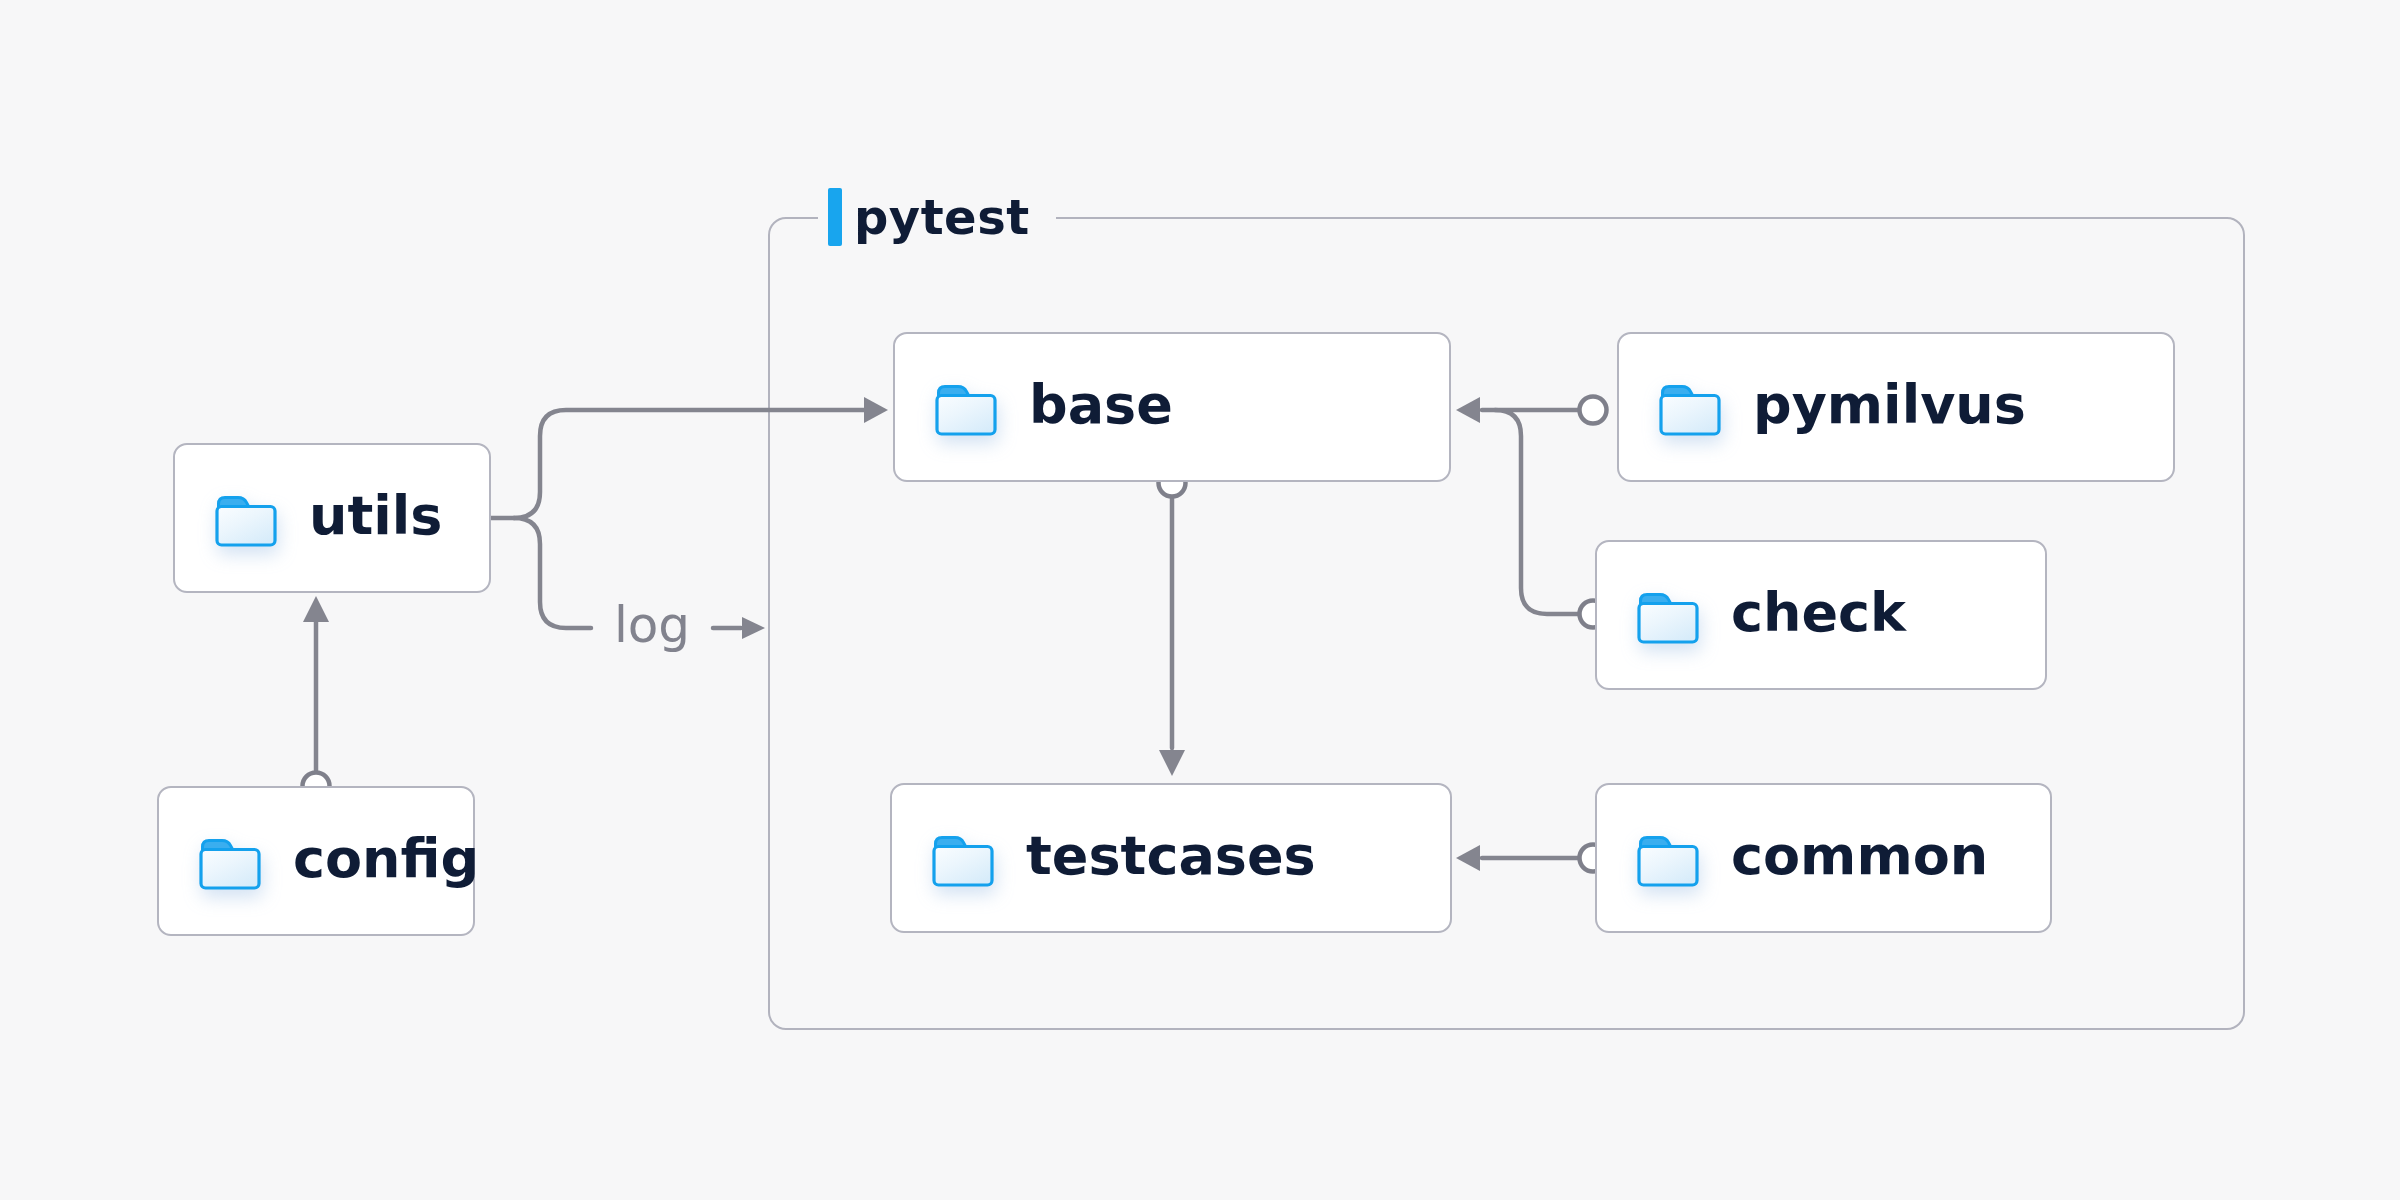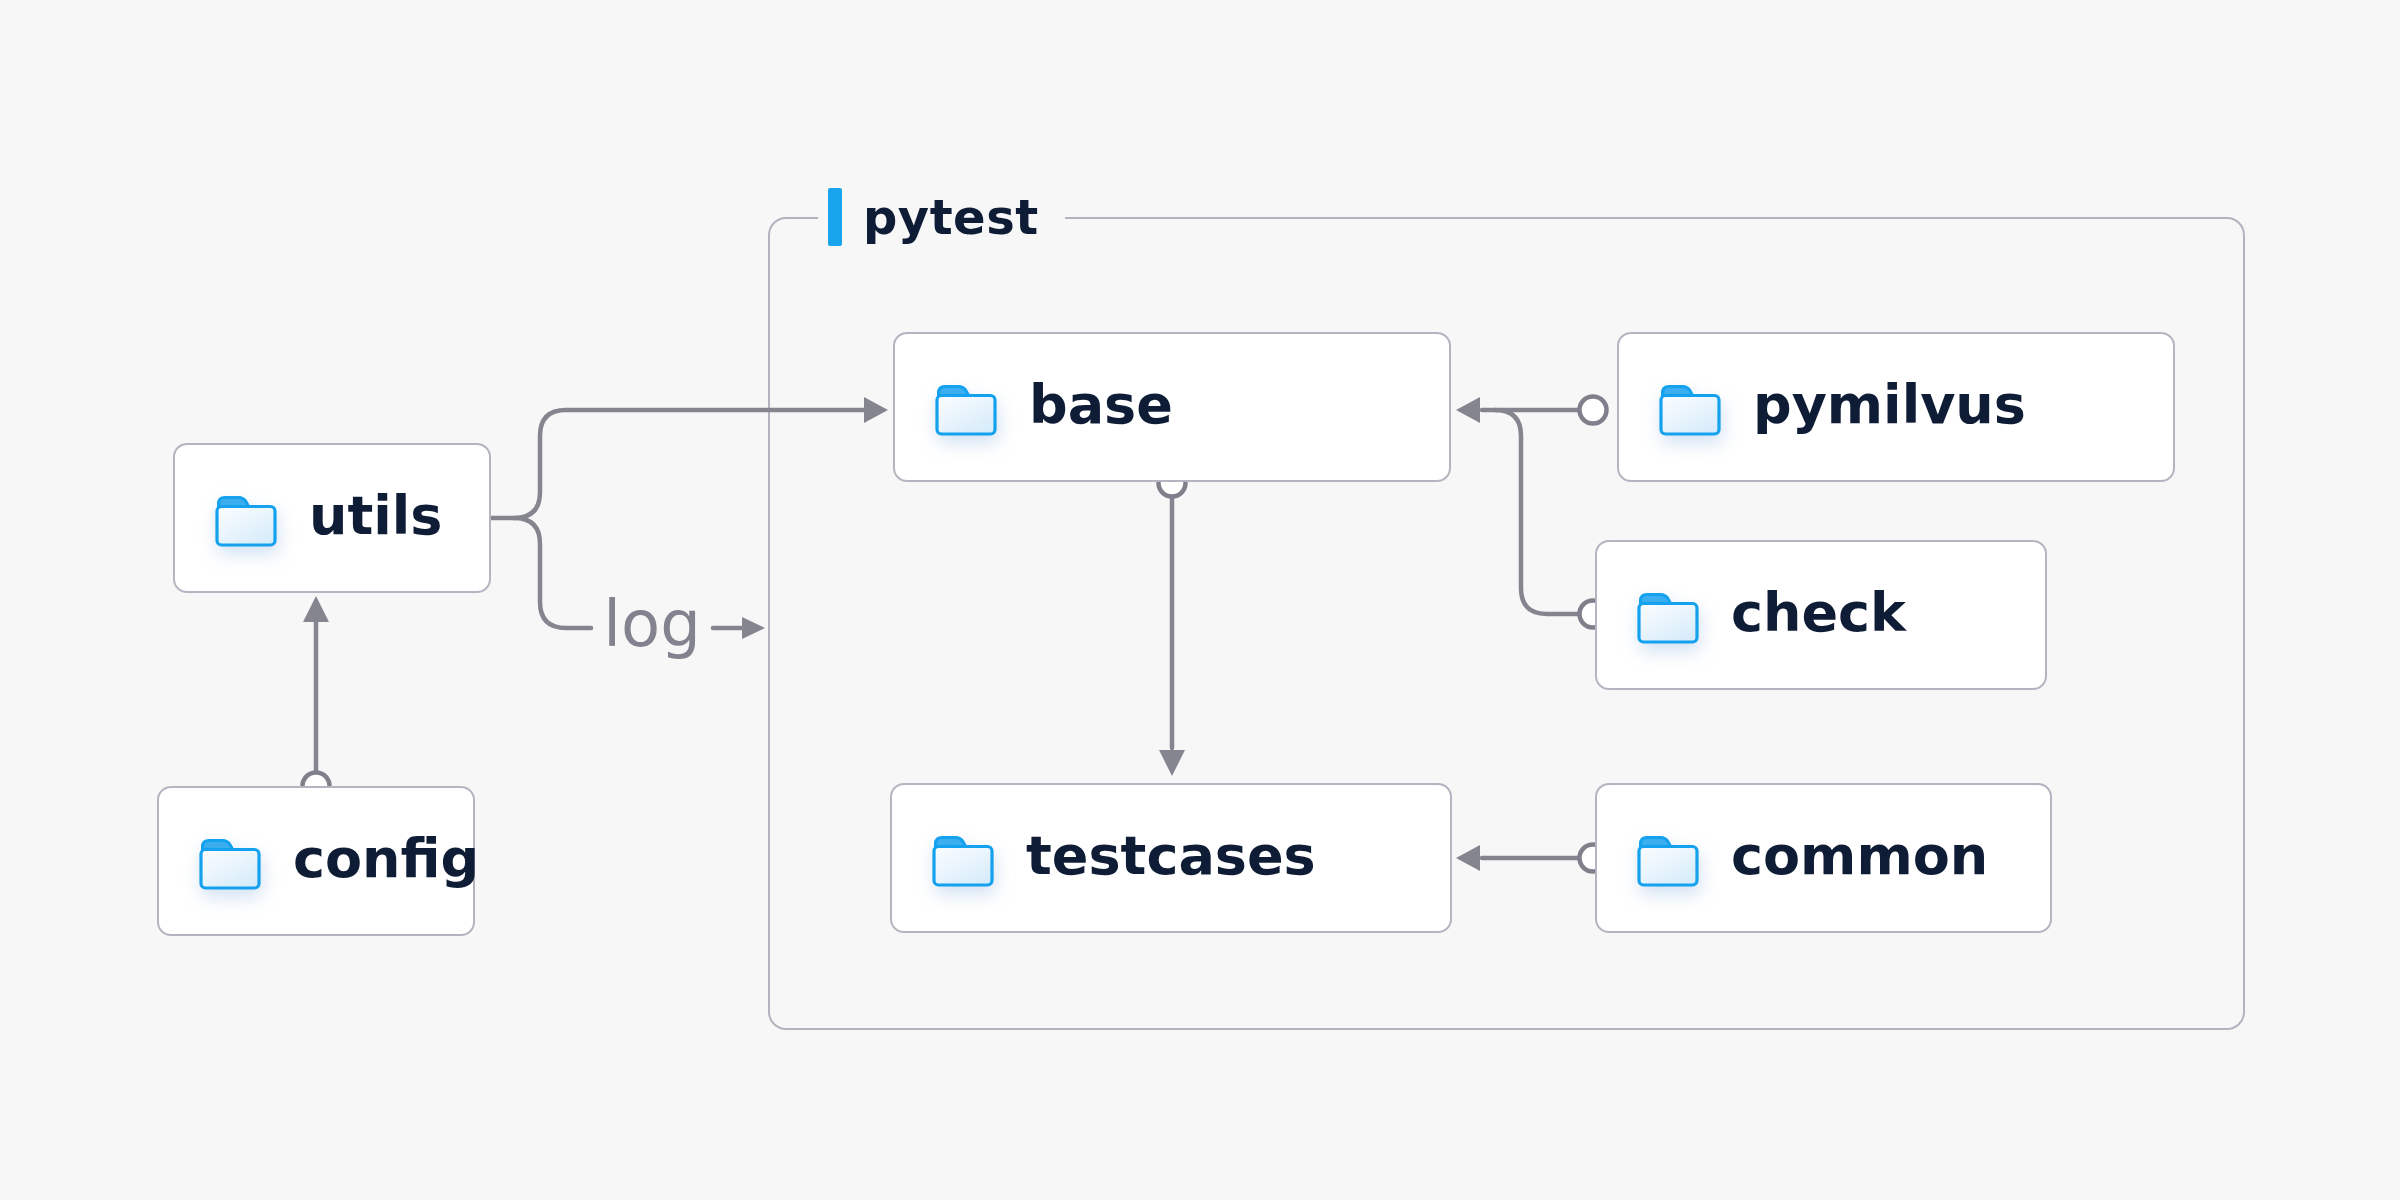--- a/index.html
+++ b/index.html
@@ -28,21 +28,21 @@
     background: transparent;
     box-sizing: border-box;
   }
   .group-label {
     position: absolute;
     left: 48px;
     top: -2px;
     transform: translateY(-50%);
     display: inline-flex;
     align-items: center;
-    gap: 21px;
+    gap: 12px;
     background: #f7f7f8;
     padding: 4px 26px 4px 10px;
   }
   .accent-bar {
     width: 14px;
     height: 58px;
     background: #18a5ee;
     border-radius: 2px;
     flex: 0 0 auto;
   }
@@ -103,21 +103,21 @@
     flex: 0 0 auto;
     filter: drop-shadow(2px 8px 9px rgba(110, 160, 215, 0.30));
   }
 
   
   .edge-label {
     position: absolute;
     left: 652px;
     top: 627px;
     transform: translate(-50%, -55%);
-    font-size: 64px;
+    font-size: 50px;
     font-weight: 400;
     color: #82838e;
     line-height: 1;
     white-space: nowrap;
   }
 
   .pos-utils     { left: 157px;  top: 443px; width: 318px; margin-left: 16px; }
   .pos-config    { left: 157px;  top: 786px; width: 318px; }
   .pos-base      { left: 893px;  top: 332px; width: 558px; }
   .pos-pymilvus  { left: 1595px; top: 332px; width: 558px; margin-left: 22px; }

